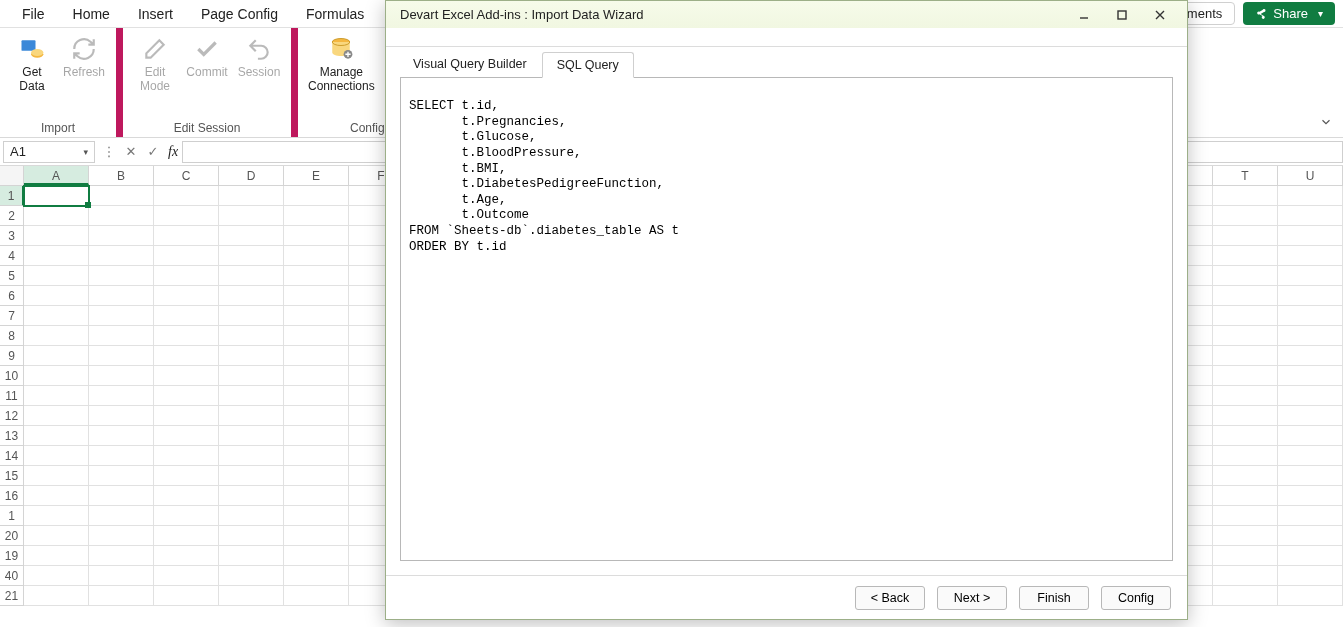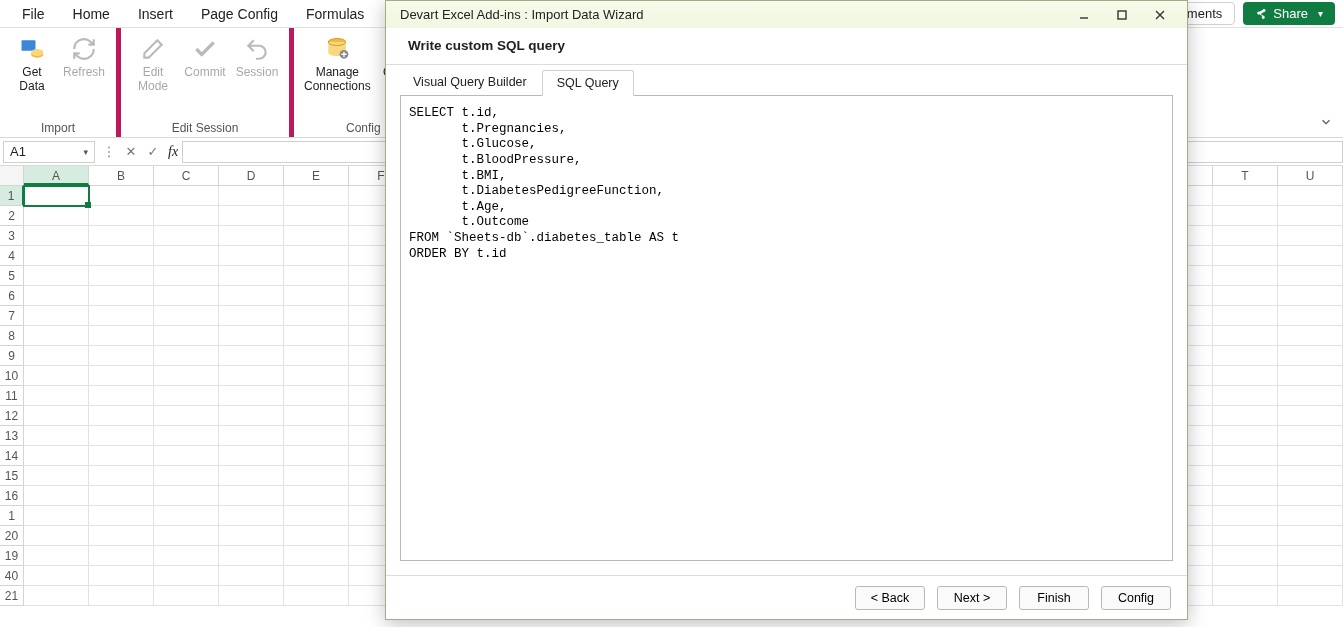--- a/index.html
+++ b/index.html
@@ -9,21 +9,21 @@
 .menubar { display:flex; align-items:center; height:28px; padding:0 8px; border-bottom:1px solid #e1e1e1; gap:0; }
 .menubar .mitem { padding:4px 14px; cursor:pointer; font-size:14px; }
 .menubar .spacer { flex:1; }
 .comments-pill { border:1px solid #d0d0d0; border-radius:4px; padding:3px 12px; font-size:13px; margin-right:8px; }
 .share-btn { background:#107c41; color:#fff; border-radius:4px; padding:4px 12px; display:flex; align-items:center; gap:6px; font-size:13px; }
 .share-btn svg { width:12px; height:12px; fill:#fff; }
 .share-btn .chev { margin-left:4px; font-size:10px; }
 
 
 .ribbon { display:flex; height:110px; border-bottom:1px solid #d9d9d9; position:relative; }
-.rgroup { display:flex; flex-direction:column; align-items:center; justify-content:space-between; padding:6px 10px 2px; border-right:5px solid #be185d; }
+.rgroup { display:flex; flex-direction:column; align-items:center; justify-content:space-between; padding:6px 10px 2px; border-right:7px solid #be185d; }
 .rgroup .btns { display:flex; gap:8px; align-items:flex-start; }
 .rbtn { display:flex; flex-direction:column; align-items:center; gap:2px; min-width:44px; cursor:pointer; }
 .rbtn.disabled { opacity:0.4; }
 .rbtn .icon { width:30px; height:30px; display:flex; align-items:center; justify-content:center; }
 .rbtn .lbl { font-size:12px; text-align:center; line-height:1.15; }
 .rgroup .gname { font-size:12px; color:#555; margin-top:2px; }
 .ribbon-chev { position:absolute; right:8px; bottom:6px; width:18px; height:18px; display:flex; align-items:center; justify-content:center; }
 
 
 .fbar { display:flex; align-items:center; height:28px; border-bottom:1px solid #d9d9d9; }
@@ -52,21 +52,21 @@
 .dlg-title { height:27px; background:linear-gradient(#f6fbea,#f1f7e1); display:flex; align-items:center; padding:0 8px 0 14px; font-size:13px; }
 .dlg-title .t { flex:1; }
 .dlg-title .wbtn { width:38px; height:22px; display:flex; align-items:center; justify-content:center; cursor:pointer; }
 .dlg-title .wbtn svg { width:12px; height:12px; stroke:#333; stroke-width:1.4; fill:none; }
 .dlg-head { padding:10px 22px 8px; border-bottom:1px solid #dcdcdc; }
 .dlg-head .h1 { font-weight:600; font-size:13.5px; margin-bottom:3px; }
 .dlg-head .h2 { font-size:12.5px; color:#333; padding-left:18px; }
 .dlg-tabs { display:flex; padding:4px 12px 0; gap:0; }
 .dlg-tab { padding:5px 14px; font-size:12.5px; border:1px solid transparent; cursor:pointer; }
 .dlg-tab.active { border:1px solid #cfcfcf; border-bottom:1px solid #fff; background:#fff; border-radius:3px 3px 0 0; position:relative; top:1px; }
-.sql-area { flex:1; margin:0 14px 14px; border:1px solid #b8b8b8; padding:10px 8px; }
+.sql-area { flex:1; margin:0 14px 14px; border:1px solid #b8b8b8; padding:21px 8px; }
 .sql-area textarea { width:100%; height:100%; border:none; outline:none; resize:none; font-family:Consolas,"Courier New",monospace; font-size:12.5px; line-height:1.25; white-space:pre; }
 .dlg-foot { height:44px; border-top:1px solid #dcdcdc; display:flex; align-items:center; justify-content:flex-end; gap:12px; padding:0 16px; }
 .dlg-foot button { min-width:70px; height:24px; border:1px solid #b8b8b8; background:#fafafa; border-radius:3px; font-size:12.5px; cursor:pointer; padding:0 12px; }
 </style>
 </head>
 <body>
 
 <div class="menubar">
   <div class="mitem">File</div>
   <div class="mitem">Home</div>
@@ -578,21 +578,20 @@
           <rect x="2" y="2" width="8" height="8"></rect>
         </svg>
       </div>
     <div class="wbtn">
         <svg viewBox="0 0 12 12">
           <path d="M2 2l8 8M10 2l-8 8"></path>
         </svg>
       </div>
   </div>
   <div class="dlg-head">
-    <div class="h1">Write custom SQL query</div>
   </div>
   <div class="dlg-tabs">
     <div class="dlg-tab">Visual Query Builder</div>
     <div class="dlg-tab active">SQL Query</div>
   </div>
   <div class="sql-area">
     <textarea id="sqlta" style="">SELECT t.id,
        t.Pregnancies,
        t.Glucose,
        t.BloodPressure,

